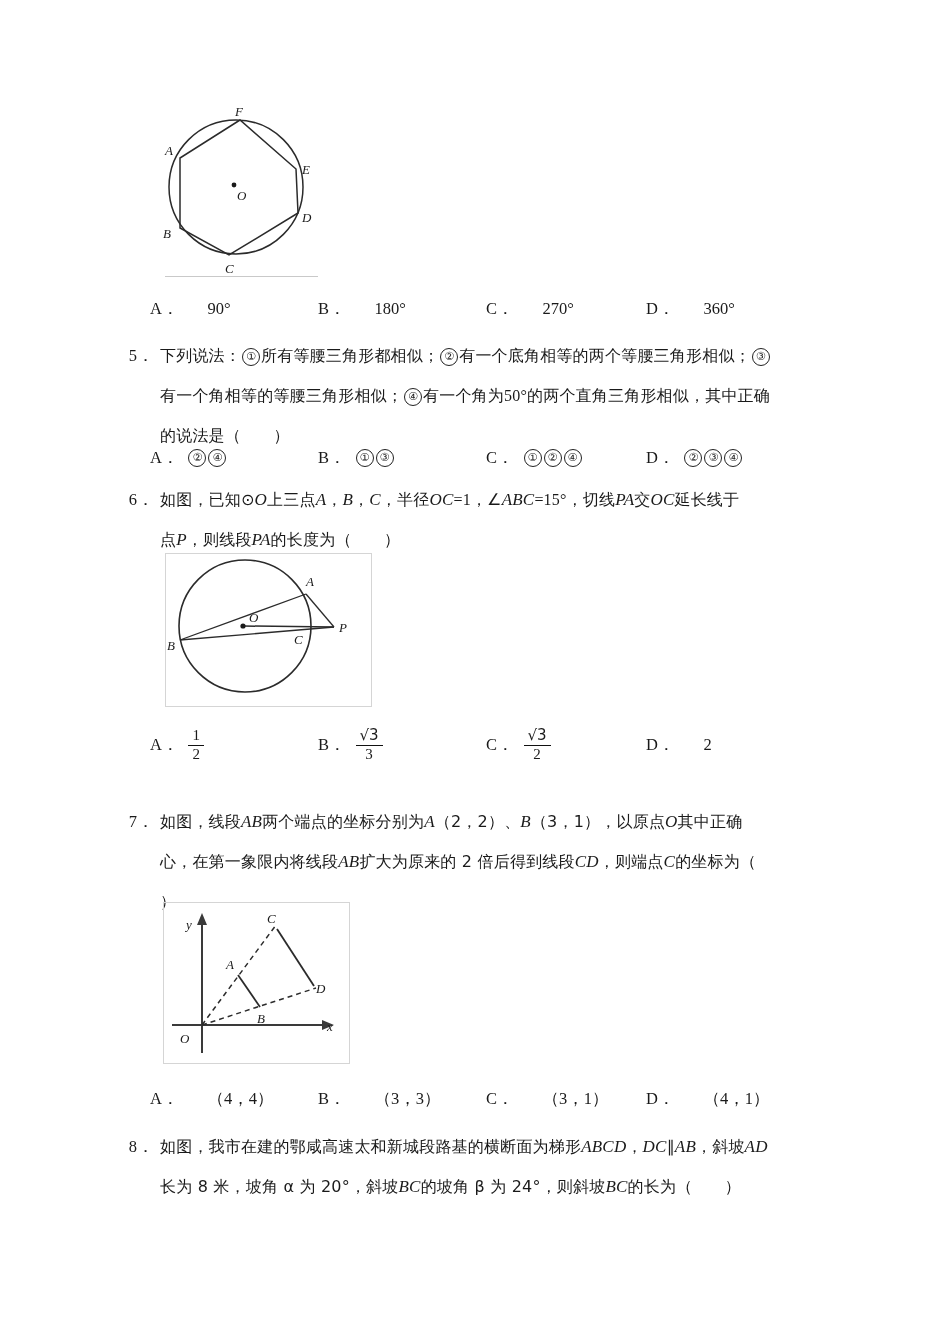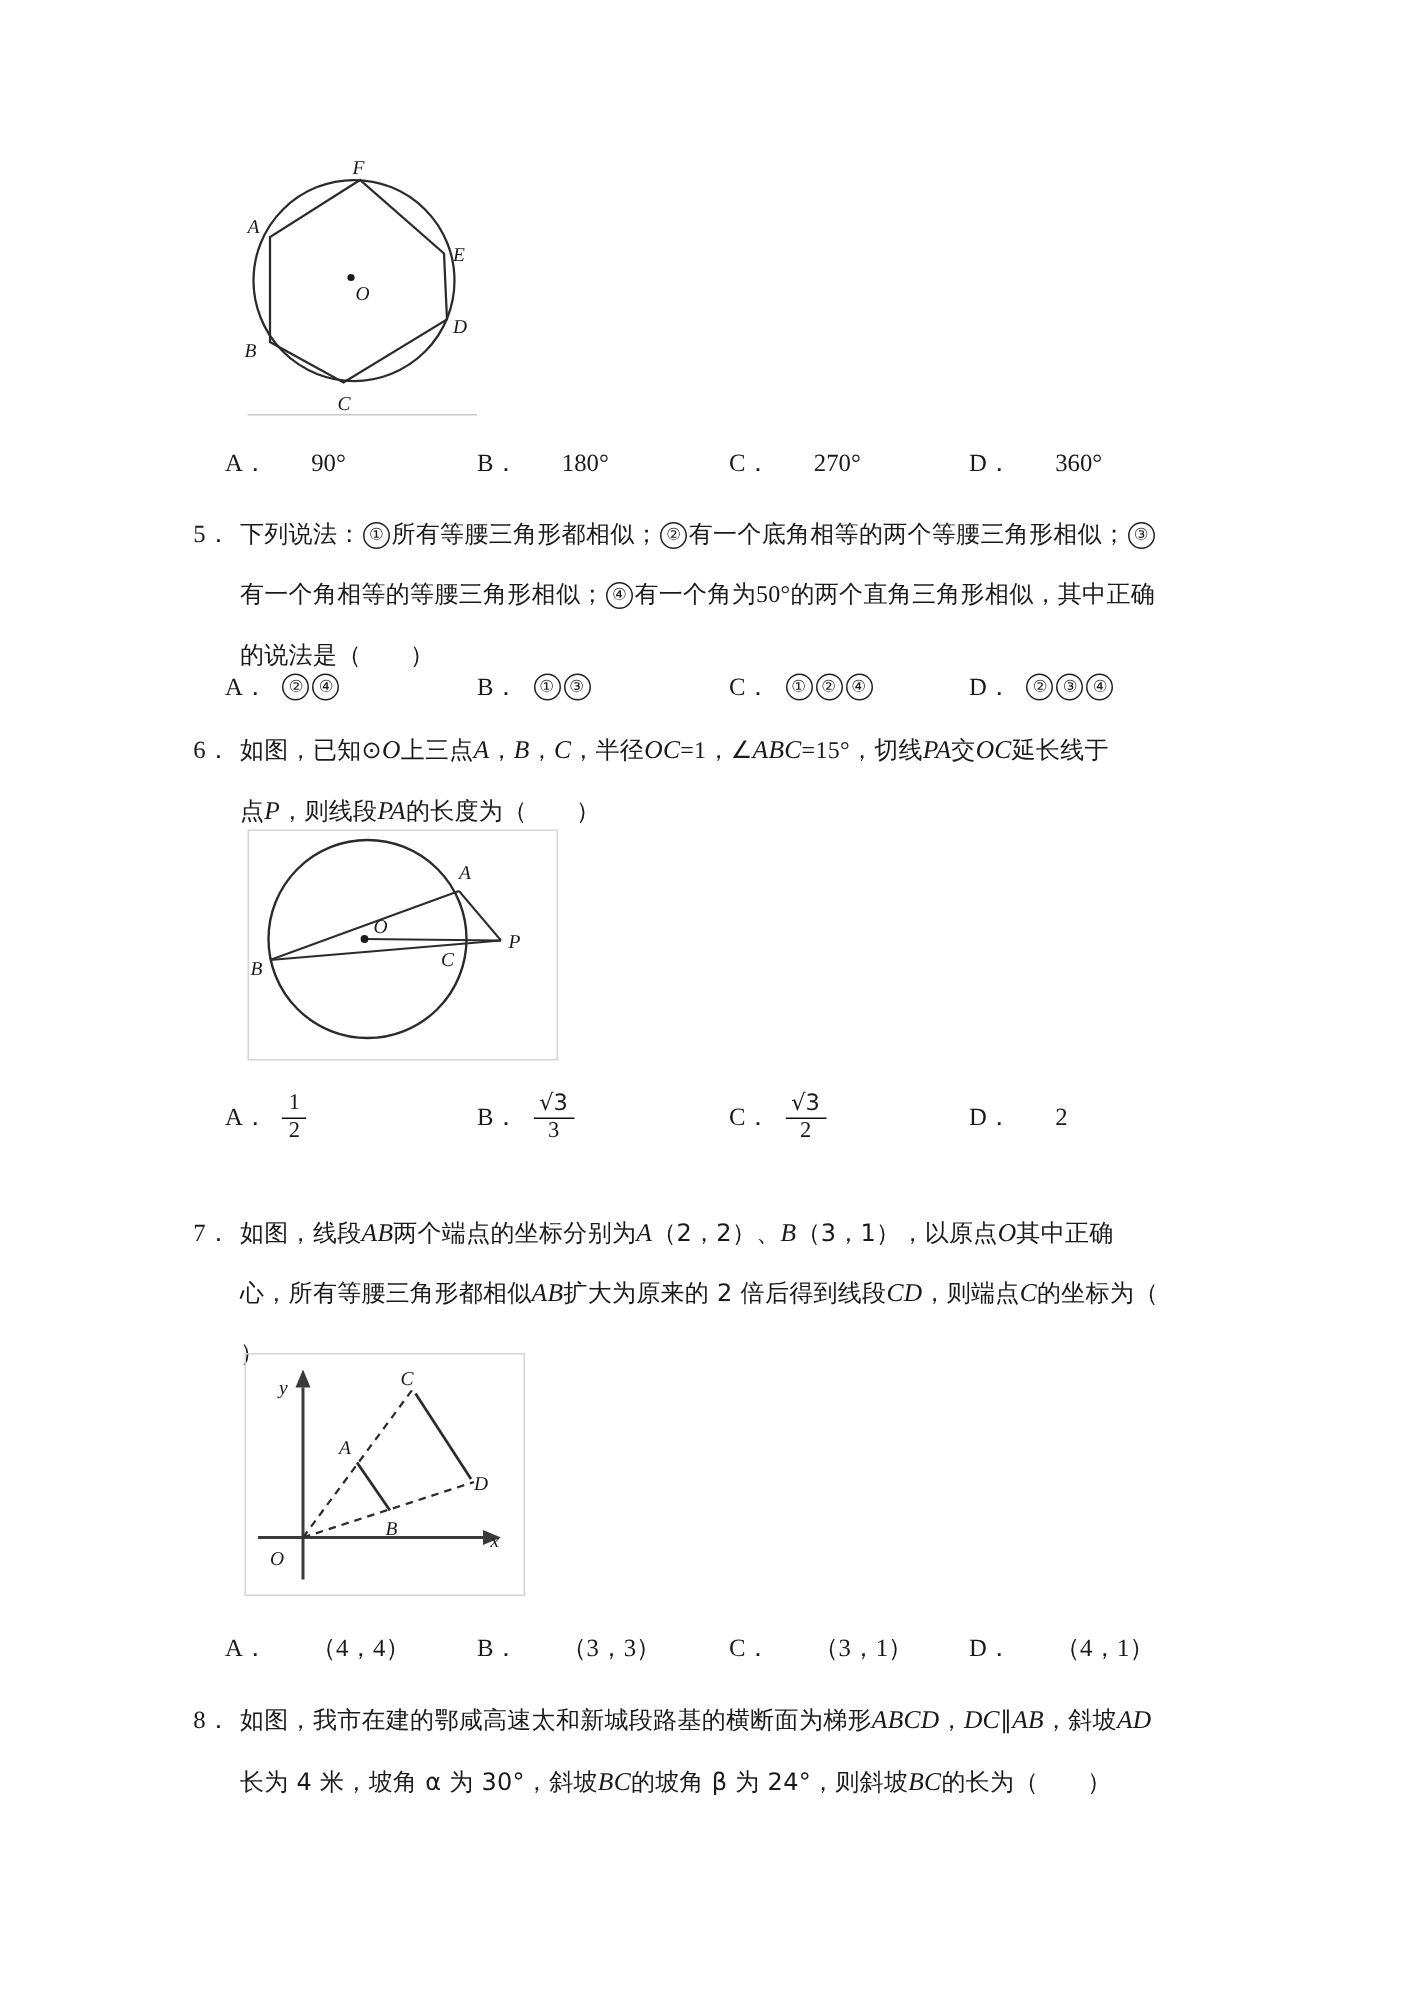--- a/index.html
+++ b/index.html
@@ -216,21 +216,21 @@
     </div>
   </div>
 
   <div class="qblock" style="top:802px;">
     <div class="qline">
       <span class="qnum">7．</span>
       <span class="qtext"><span>如图，线段</span><span class="it">AB</span><span>两个端点的坐标分别为</span><span class="it">A</span><span>（2，2）</span><span>、</span><span class="it">B</span><span>（3，1）</span><span>，以原点</span><span class="it">O</span><span>其中正确</span></span>
     </div>
     <div class="qline">
       <span class="qnum"></span>
-      <span class="qtext"><span>心，所有等腰三角形都相似</span><span class="it">AB</span><span>扩大为原来的 2 倍后得到线段</span><span class="it">CD</span><span>，则端点</span><span class="it">C</span><span>的坐标为（</span></span>
+      <span class="qtext"><span>心，在第一象限内将线段</span><span class="it">AB</span><span>扩大为原来的 2 倍后得到线段</span><span class="it">CD</span><span>，则端点</span><span class="it">C</span><span>的坐标为（</span></span>
     </div>
     <div class="qline">
       <span class="qnum"></span>
       <span class="qtext">）</span>
     </div>
   </div>
 
   <div class="figbox" style="left:163px;top:902px;width:185px;height:160px;"></div>
   <div class="fig" style="left:164px;top:903px;width:183px;height:158px;">
     <svg width="183" height="158" viewBox="0 0 183 158">
@@ -276,17 +276,17 @@
     </div>
   </div>
 
   <div class="qblock" style="top:1127px;">
     <div class="qline">
       <span class="qnum">8．</span>
       <span class="qtext"><span>如图，我市在建的鄂咸高速太和新城段路基的横断面为梯形</span><span class="it">ABCD</span><span>，</span><span class="it">DC</span><span class="rm">∥</span><span class="it">AB</span><span>，斜坡</span><span class="it">AD</span></span>
     </div>
     <div class="qline">
       <span class="qnum"></span>
-      <span class="qtext"><span>长为 4 米，坡角 α 为 30°，斜坡</span><span class="it">BC</span><span>的坡角 β 为 24°，则斜坡</span><span class="it">BC</span><span>的长为（　　）</span></span>
+      <span class="qtext"><span>长为 8 米，坡角 α 为 20°，斜坡</span><span class="it">BC</span><span>的坡角 β 为 24°，则斜坡</span><span class="it">BC</span><span>的长为（　　）</span></span>
     </div>
   </div>
 
 </div>
 
 </body></html>

